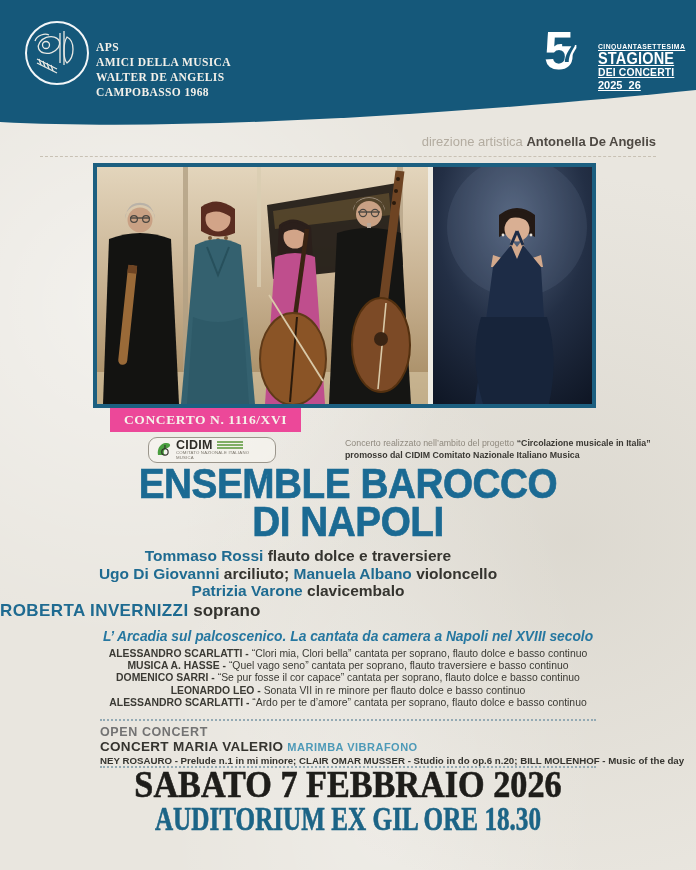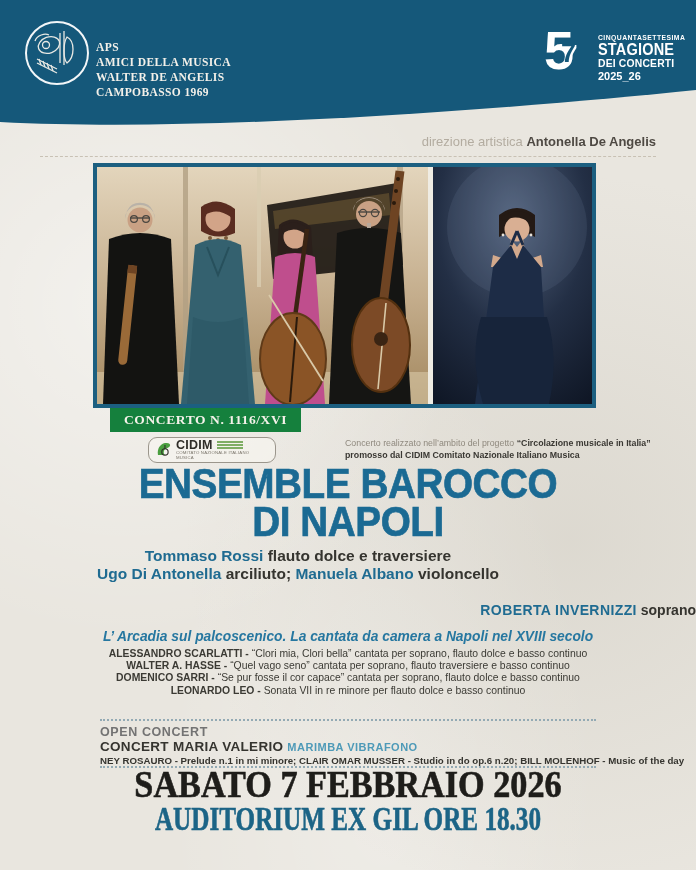--- a/index.html
+++ b/index.html
@@ -20,60 +20,60 @@
     border:2px solid rgba(255,255,255,.95);box-sizing:border-box;}
   .org-text{left:96px;top:40px;color:#f3f0e9;
     font-family:"Liberation Serif",serif;font-weight:bold;
     font-size:11.5px;line-height:15px;letter-spacing:.4px;}
   .season{left:544px;top:27px;width:140px;height:56px;color:#fff;}
   .monogram{left:0;top:2px;width:50px;height:52px;}
   .m5{position:absolute;left:0;top:-10px;font-size:54px;font-weight:800;color:#fff;
       font-family:"Liberation Sans",sans-serif;}
   .m7{position:absolute;left:17px;top:9px;font-size:27px;font-weight:800;color:#15587a;
       text-shadow:1.5px 1.5px 0 #ffffff;font-family:"Liberation Sans",sans-serif;}
-  .season-text{left:54px;top:7px;width:86px;text-align:left;}
+  .season-text{left:54px;top:16px;width:86px;text-align:left;text-decoration:underline;}
   .season-ordinal{font-size:6.8px;font-weight:800;letter-spacing:.45px;white-space:nowrap;}
   .season-title{font-size:16.5px;font-weight:800;letter-spacing:.2px;line-height:16px;
       transform:scaleX(.88);transform-origin:left;}
   .season-subtitle{font-size:11.5px;font-weight:800;letter-spacing:.2px;line-height:12px;
       transform:scaleX(.9);transform-origin:left;}
   .season-years{font-size:11px;font-weight:800;text-align:left;width:80px;line-height:14px;}
 
   
   .direction{right:40px;top:134px;font-size:13px;color:#b3aca0;white-space:nowrap;}
   .direction b{color:#4e4943;font-weight:700;}
   .dash-line{left:40px;top:156px;width:616px;border-top:1px dashed #c8c1b4;}
 
   
   .photo-frame{left:93px;top:163px;width:503px;height:245px;box-sizing:border-box;
      border:4px solid #1c5f80;background:#0d1422;}
   .photo-frame svg{display:block;width:100%;height:100%;}
 
   
-  .badge{left:110px;top:408px;height:24px;line-height:24px;background:#15803d;color:#f5f2ea;
+  .badge{left:110px;top:408px;height:24px;line-height:24px;background:#ec4899;color:#f5f2ea;
      font-family:"Liberation Serif",serif;font-weight:bold;font-size:13.5px;
      letter-spacing:.6px;padding:0 14px;white-space:nowrap;}
   .cidim-box{left:148px;top:437px;width:128px;height:26px;border:1.5px solid #9b968c;
      border-radius:9px;background:rgba(250,248,242,.55);display:flex;align-items:center;
      padding:0 7px;box-sizing:border-box;gap:4px;}
   .cidim-acronym{font-size:12.5px;font-weight:800;color:#2f2d28;letter-spacing:.3px;line-height:10px;}
   .cidim-small{font-size:4.3px;color:#7a756b;letter-spacing:.2px;line-height:5px;}
   .cidim-lines{display:flex;flex-direction:column;gap:1.5px;}
   .cidim-lines i{display:block;width:26px;height:1.6px;background:#7fae64;}
   .cidim-caption{left:345px;top:438px;width:312px;font-size:8.8px;line-height:11.5px;color:#8f897e;}
   .cidim-caption b{color:#3a3833;font-weight:700;}
 
   
   .title{left:0;top:464px;width:696px;text-align:center;color:#1b6a93;
      font-weight:800;font-size:43px;line-height:38px;letter-spacing:-.5px;
      -webkit-text-stroke:.7px #1b6a93;transform:scaleX(.9);transform-origin:center;}
   .performers{left:0;top:547px;width:596px;text-align:center;font-size:15.5px;line-height:17.5px;}
   .perf-line .pname{color:#1f6b91;font-weight:700;}
   .perf-line .prole{color:#35342f;font-weight:600;}
-  .soloist{left:0;top:601px;width:696px;text-align:right;font-size:14px;line-height:19px;}
+  .soloist{left:0;top:601px;width:696px;text-align:left;font-size:17px;line-height:19px;}
   .soloist .pname{color:#1f6b91;font-weight:800;letter-spacing:.4px;}
   .soloist .prole{color:#35342f;font-weight:600;}
 
   
   .program-heading{left:0;top:629px;width:696px;text-align:center;font-style:italic;
      font-weight:700;font-size:13.8px;color:#2677a0;}
   .program-list{left:0;top:648px;width:696px;text-align:center;font-size:10.4px;
      line-height:12.2px;color:#3b3a34;}
   .prog-line .composer{font-weight:700;}
   .prog-line .work{font-weight:500;}
@@ -112,21 +112,21 @@
       <path d="M12 36 l2 6 M16 38 l2 6 M20 40 l2 6 M24 42 l2 6"></path>
       <path d="M8 18 C10 12 18 10 22 12"></path>
     </g>
   </svg>
 </div>
 
 <div class="abs org-text">
   <div>APS</div>
   <div>AMICI DELLA MUSICA</div>
   <div>WALTER DE ANGELIS</div>
-  <div>CAMPOBASSO 1969</div>
+  <div>CAMPOBASSO 1968</div>
 </div>
 
 <div class="abs season">
   <div class="abs monogram">
     <span class="m5">5</span>
     <span class="m7">7</span>
   </div>
   <div class="abs season-text">
     <div class="season-ordinal">CINQUANTASETTESIMA</div>
     <div class="season-title">STAGIONE</div>
@@ -266,32 +266,34 @@
   <b>promosso dal CIDIM Comitato Nazionale Italiano Musica</b>
 </div>
 
 <h1 class="abs title" style="margin:0">
   <div>ENSEMBLE BAROCCO</div>
   <div>DI NAPOLI</div>
 </h1>
 
 <div class="abs performers">
     <div class="perf-line"><span class="pname">Tommaso Rossi</span><span class="prole"> flauto dolce e traversiere</span></div>
-    <div class="perf-line"><span class="pname">Ugo Di Antonella</span><span class="prole"> arciliuto; </span><span class="pname">Manuela Albano</span><span class="prole"> violoncello</span></div>
+    <div class="perf-line"><span class="pname">Ugo Di Giovanni</span><span class="prole"> arciliuto; </span><span class="pname">Manuela Albano</span><span class="prole"> violoncello</span></div>
+    <div class="perf-line"><span class="pname">Patrizia Varone</span><span class="prole"> clavicembalo</span></div>
   </div>
 <div class="abs soloist">
     <div class="perf-line"><span class="pname">ROBERTA INVERNIZZI</span><span class="prole"> soprano</span></div>
   </div>
 
 <div class="abs program-heading">L’ Arcadia sul palcoscenico. La cantata da camera a Napoli nel XVIII secolo</div>
 <div class="abs program-list">
     <div class="prog-line"><span class="composer">ALESSANDRO SCARLATTI - </span><span class="work">“Clori mia, Clori bella” cantata per soprano, flauto dolce e basso continuo</span></div>
-    <div class="prog-line"><span class="composer">WALTER A. HASSE - </span><span class="work">“Quel vago seno” cantata per soprano, flauto traversiere e basso continuo</span></div>
+    <div class="prog-line"><span class="composer">MUSICA A. HASSE - </span><span class="work">“Quel vago seno” cantata per soprano, flauto traversiere e basso continuo</span></div>
     <div class="prog-line"><span class="composer">DOMENICO SARRI - </span><span class="work">“Se pur fosse il cor capace” cantata per soprano, flauto dolce e basso continuo</span></div>
     <div class="prog-line"><span class="composer">LEONARDO LEO - </span><span class="work">Sonata VII in re minore per flauto dolce e basso continuo</span></div>
+    <div class="prog-line"><span class="composer">ALESSANDRO SCARLATTI - </span><span class="work">“Ardo per te d’amore” cantata per soprano, flauto dolce e basso continuo</span></div>
   </div>
 
 <div class="abs dot-line dot1"></div>
 <div class="abs oc-label">OPEN CONCERT</div>
 <div class="abs oc-performer">
   <span>CONCERT MARIA VALERIO</span>
   <span class="oc-instr">MARIMBA VIBRAFONO</span>
 </div>
 <div class="abs oc-program">NEY ROSAURO - Prelude n.1 in mi minore; CLAIR OMAR MUSSER - Studio in do op.6 n.20; BILL MOLENHOF - Music of the day</div>
 <div class="abs dot-line dot2"></div>

